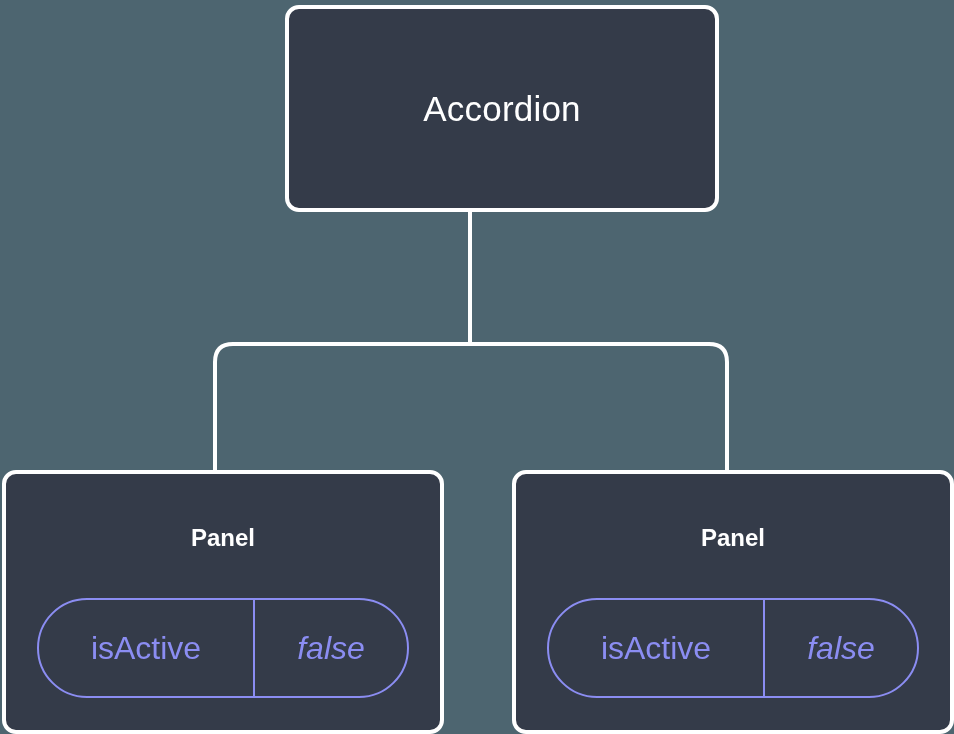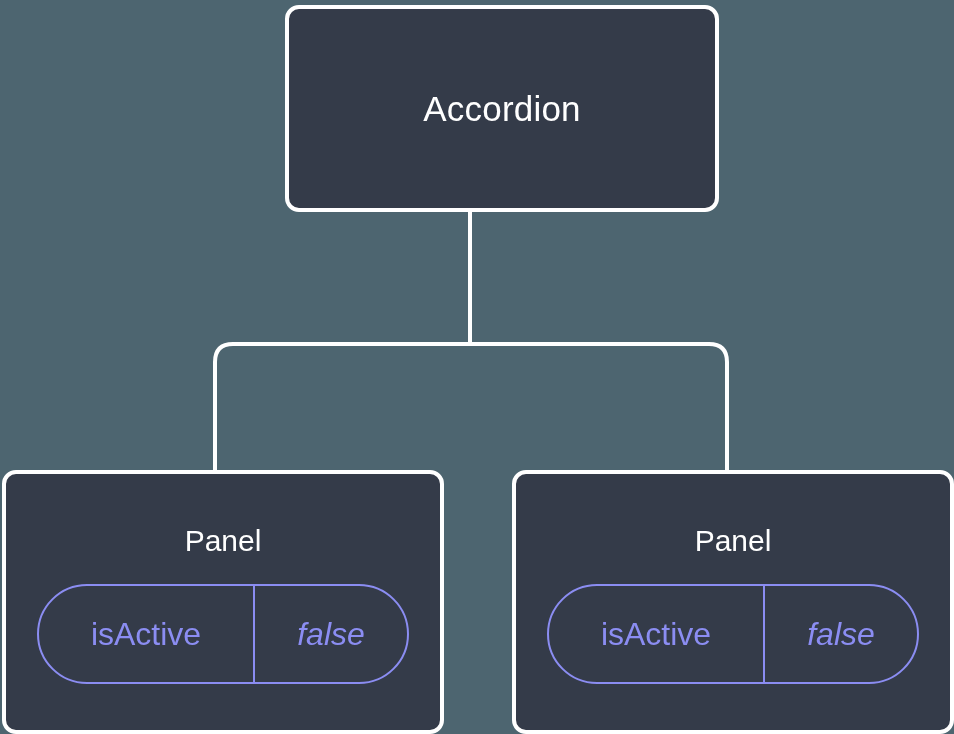--- a/index.html
+++ b/index.html
@@ -66,31 +66,31 @@
     height: 264px;
     display: flex;
     flex-direction: column;
     align-items: center;
   }
   .node-panel.left  { left: 2px; }
   .node-panel.right { left: 512px; }
 
   .panel-title {
     color: #ffffff;
-    font-size: 30px;
-    font-weight: 400;
+    font-size: 24px;
+    font-weight: 700;
     line-height: 1;
     margin-top: 52px;
     white-space: nowrap;
   }
 
   
   .pill {
     box-sizing: border-box;
-    margin-top: 28px;
+    margin-top: 48px;
     height: 100px;
     width: 372px;
     border: 2px solid #8b8df2;
     border-radius: 50px;
     display: flex;
     align-items: stretch;
     overflow: hidden;
   }
   .pill-cell {
     display: flex;

